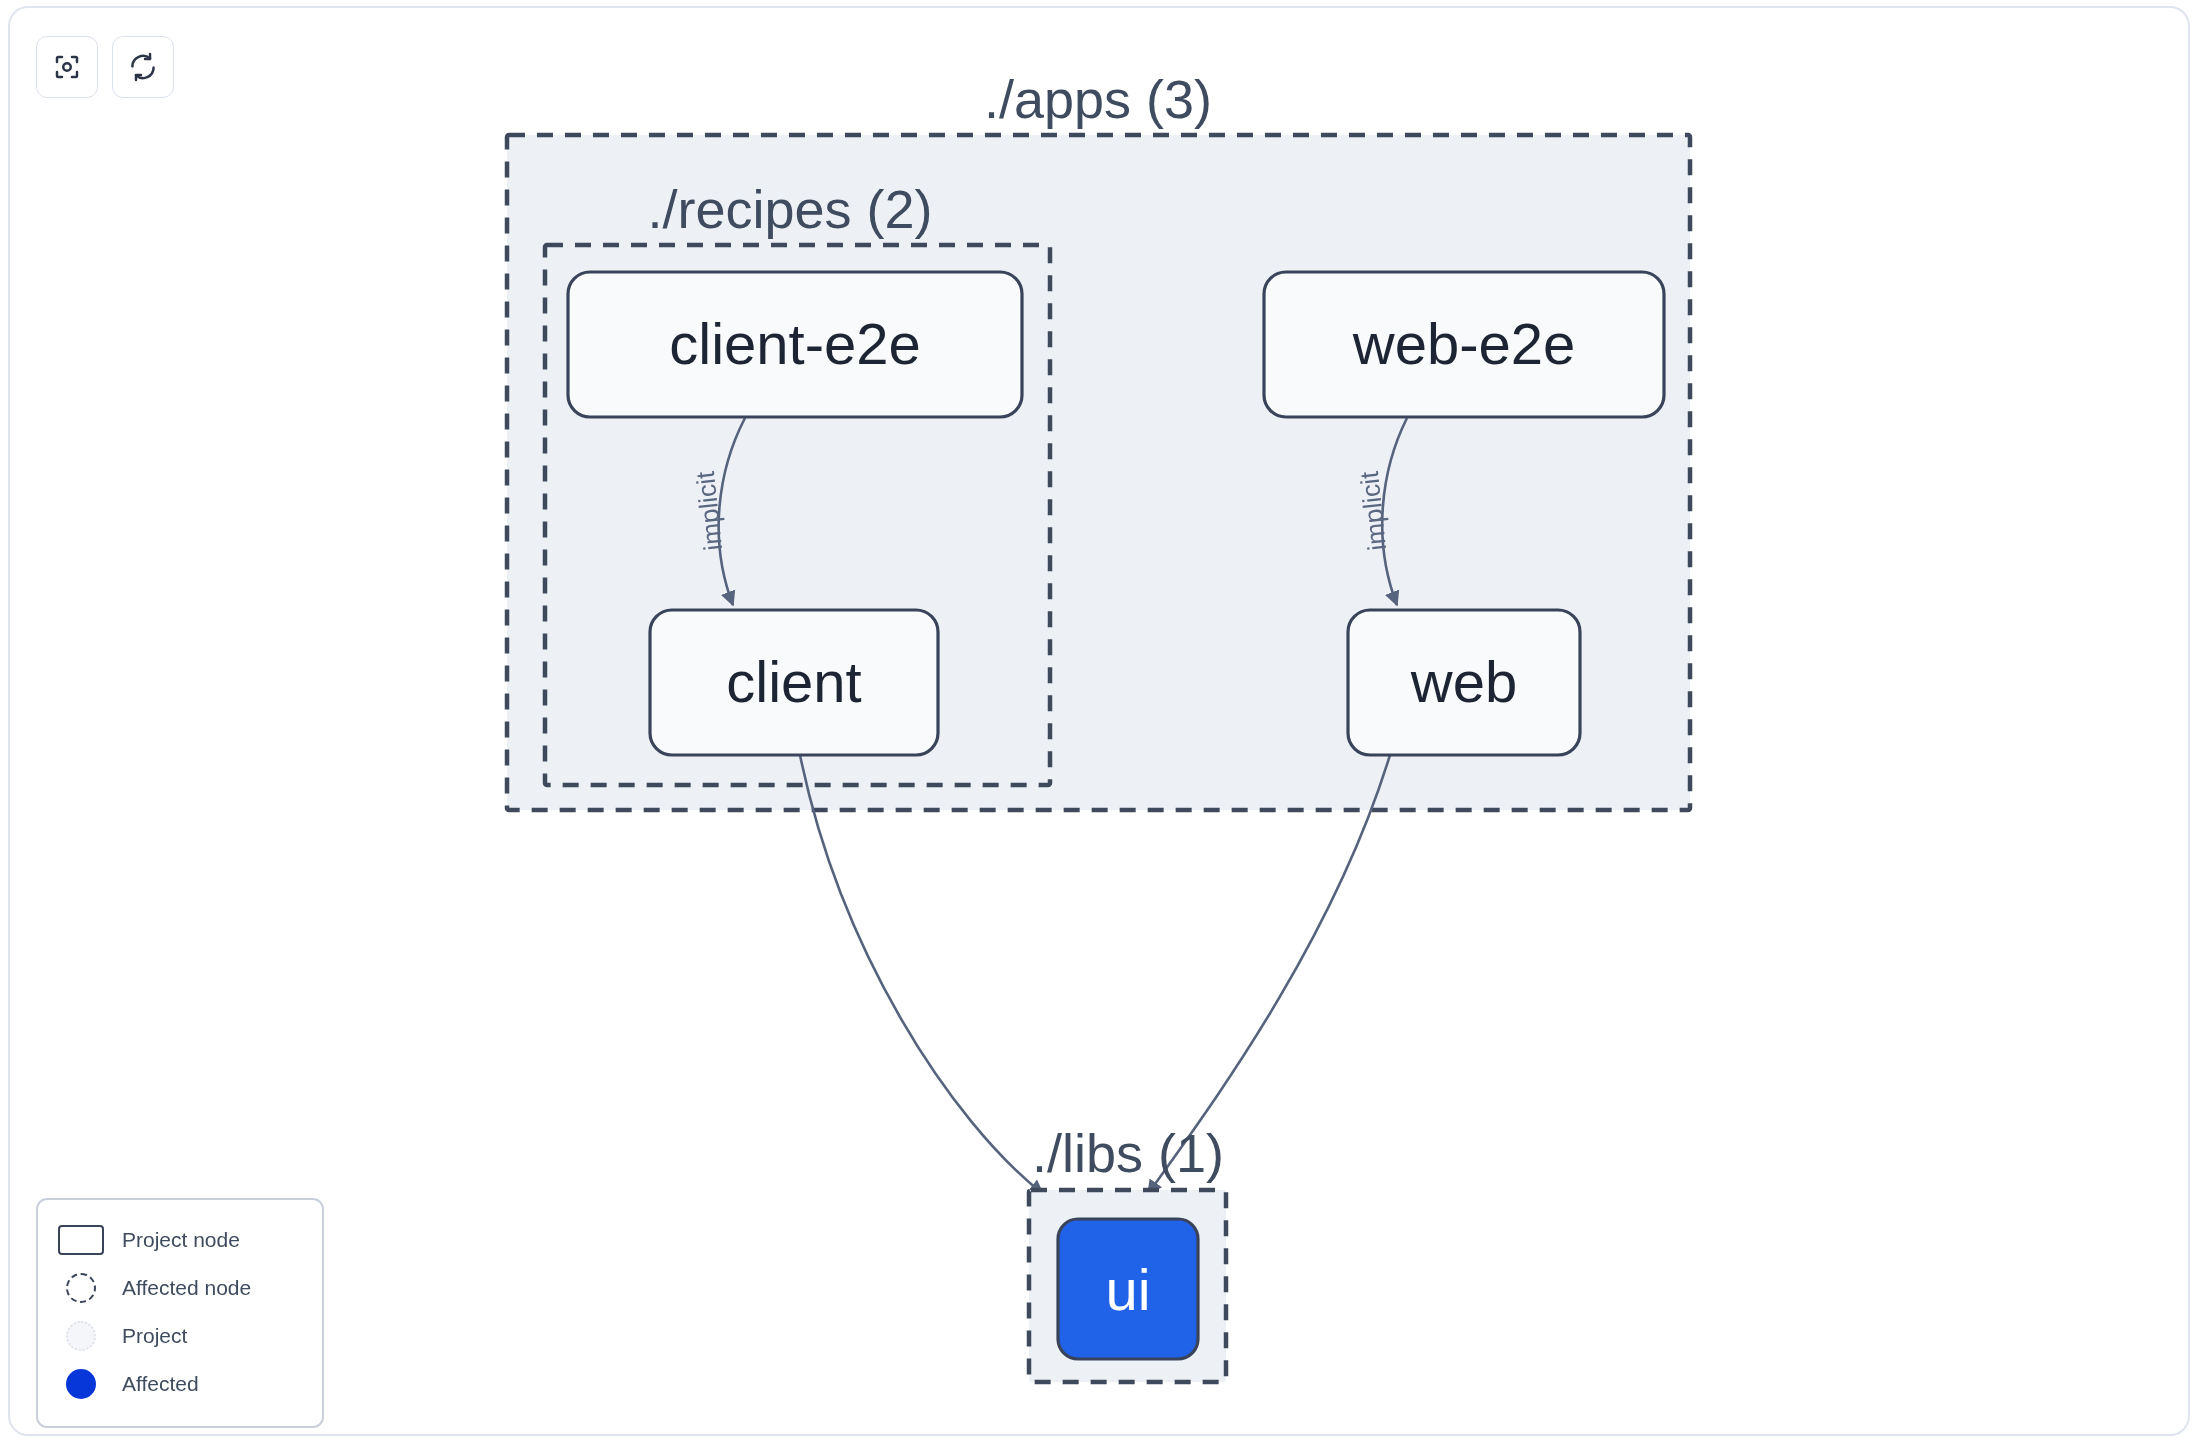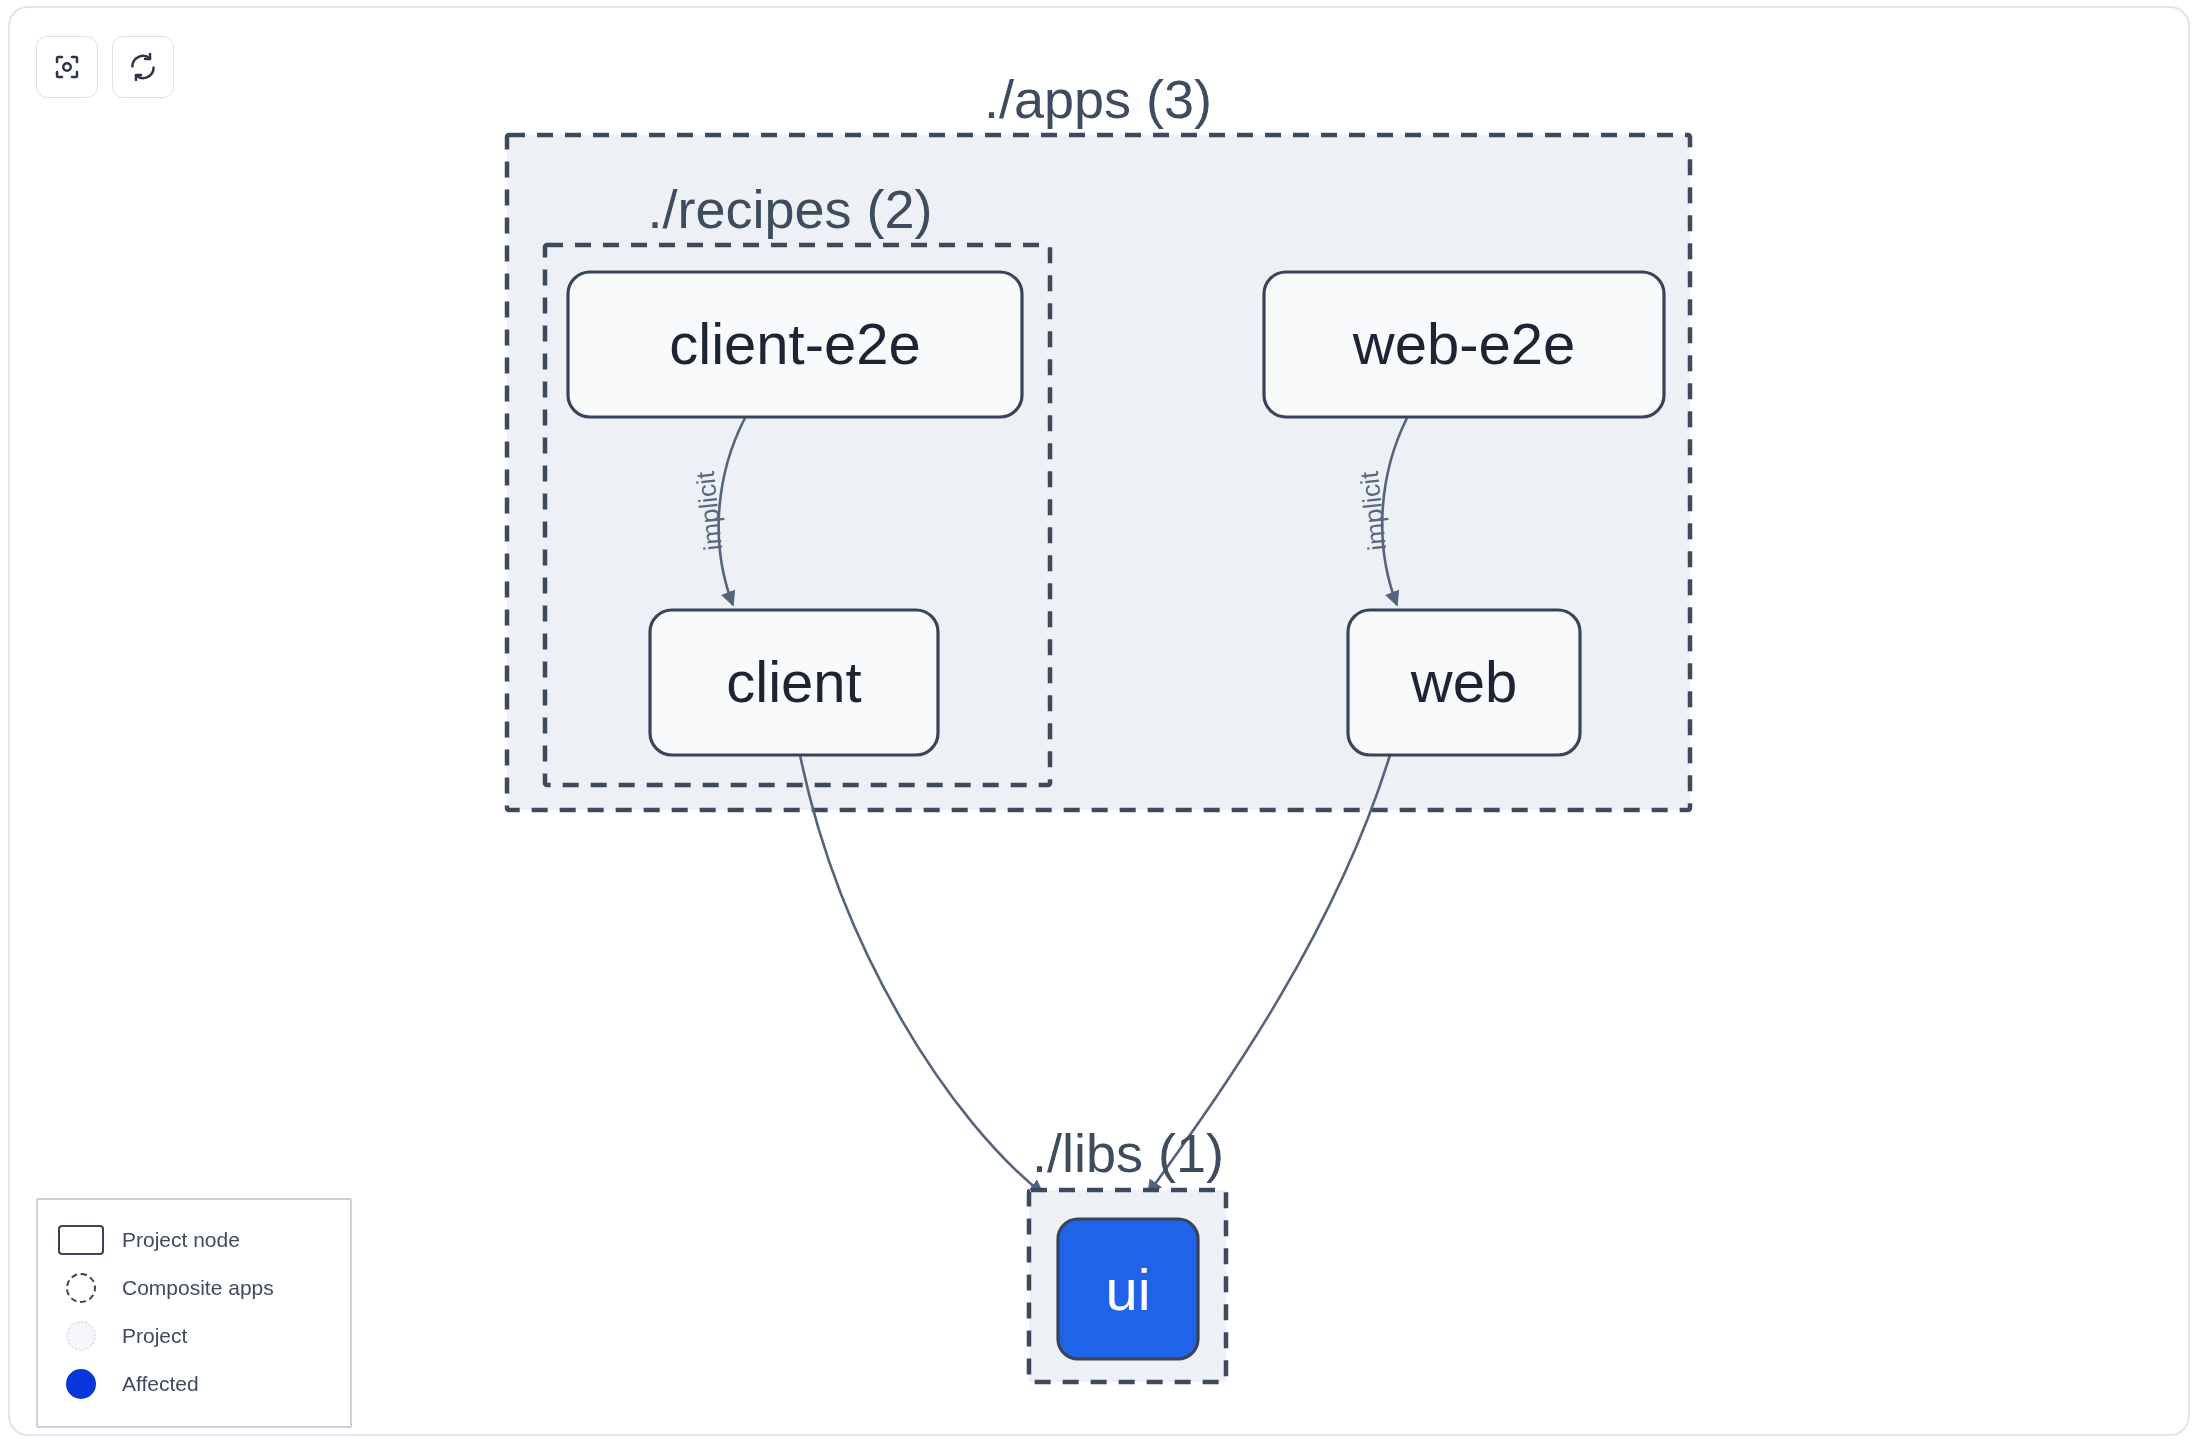--- a/index.html
+++ b/index.html
@@ -98,23 +98,23 @@
     fill: #edf1f6;
     stroke: #3f495c;
     stroke-width: 4.5;
     stroke-dasharray: 16 12;
   }
   
   #legend {
     position: absolute;
     left: 36px;
     top: 1198px;
-    width: 316px;
+    width: 288px;
     border: 2px solid #c9d0dc;
-    border-radius: 2px;
+    border-radius: 11px;
     background: #ffffff;
     padding: 16px 18px 18px 18px;
     box-sizing: border-box;
     z-index: 40;
   }
   .legend-row {
     display: flex;
     align-items: center;
     height: 48px;
     gap: 16px;
@@ -256,21 +256,21 @@
     <div class="legend-row">
       <span class="legend-swatch">
         <span class="sw-rect"></span>
       </span>
       <span class="legend-text">Project node</span>
     </div>
     <div class="legend-row">
       <span class="legend-swatch">
         <span class="sw-dashed-circle"></span>
       </span>
-      <span class="legend-text">Composite apps</span>
+      <span class="legend-text">Affected node</span>
     </div>
     <div class="legend-row">
       <span class="legend-swatch">
         <span class="sw-affected-circle"></span>
       </span>
       <span class="legend-text">Project</span>
     </div>
     <div class="legend-row">
       <span class="legend-swatch">
         <span class="sw-touched-circle"></span>

